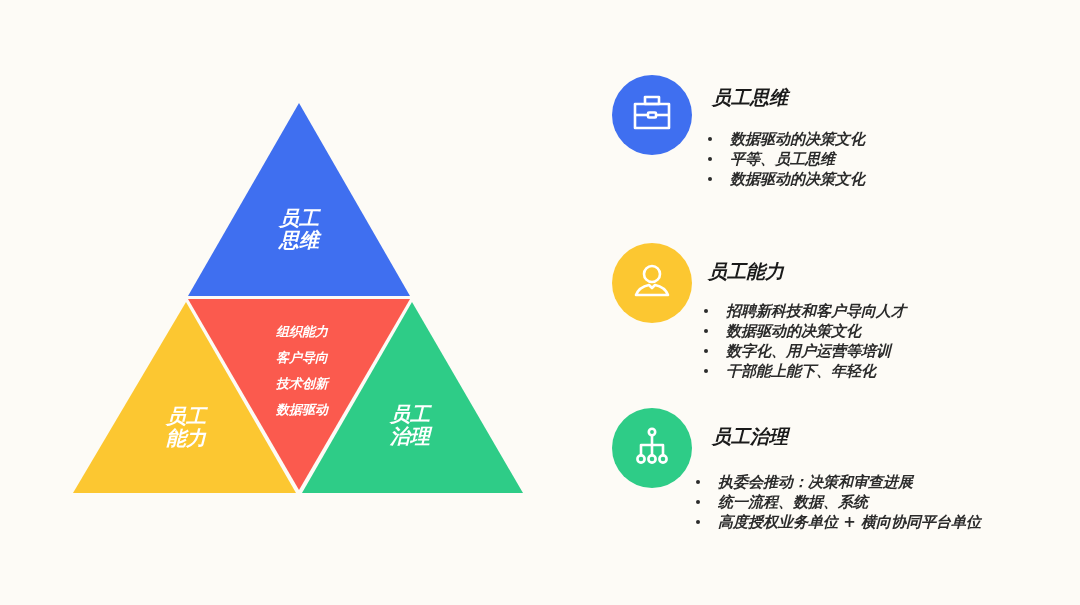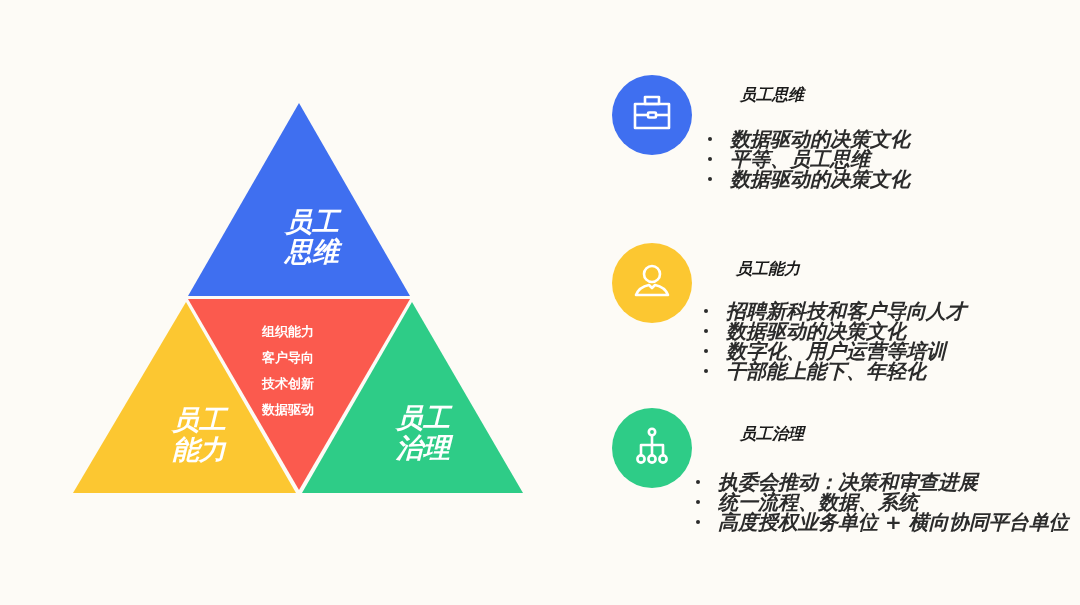--- a/index.html
+++ b/index.html
@@ -23,31 +23,32 @@
     }
     .tri-label {
       position: absolute;
       color: #ffffff;
       font-weight: bold;
       text-align: center;
       line-height: 1.12;
       font-style: italic;
     }
     .tri-label.big {
-      font-size: 27px;
+      font-size: 20px;
       width: 80px;
-      text-align: right;
     }
     .center-list {
       position: absolute;
       left: 262px;
       top: 322px;
       width: 80px;
+      text-align: center;
       color: #ffffff;
       font-weight: bold;
+      font-style: italic;
       font-size: 13px;
     }
     .center-list div {
       height: 26px;
       line-height: 20px;
     }
     .section {
       position: absolute;
       left: 612px;
     }
@@ -60,33 +61,32 @@
     }
     .circle svg {
       position: absolute;
       left: 0;
       top: 0;
       width: 80px;
       height: 80px;
     }
     .sec-title {
       position: absolute;
-      font-size: 16px;
+      font-size: 19px;
       font-weight: bold;
       font-style: italic;
       color: #1a1a1a;
       white-space: nowrap;
-      margin-left: 28px;
     }
     .bullets {
       position: absolute;
       list-style: none;
       margin: 0;
       padding: 0;
-      font-size: 20px;
+      font-size: 15px;
       font-weight: bold;
       font-style: italic;
       color: #2b2b2b;
       white-space: nowrap;
     }
     .bullets li {
       height: 20px;
       line-height: 20px;
       position: relative;
       padding-left: 22px;

